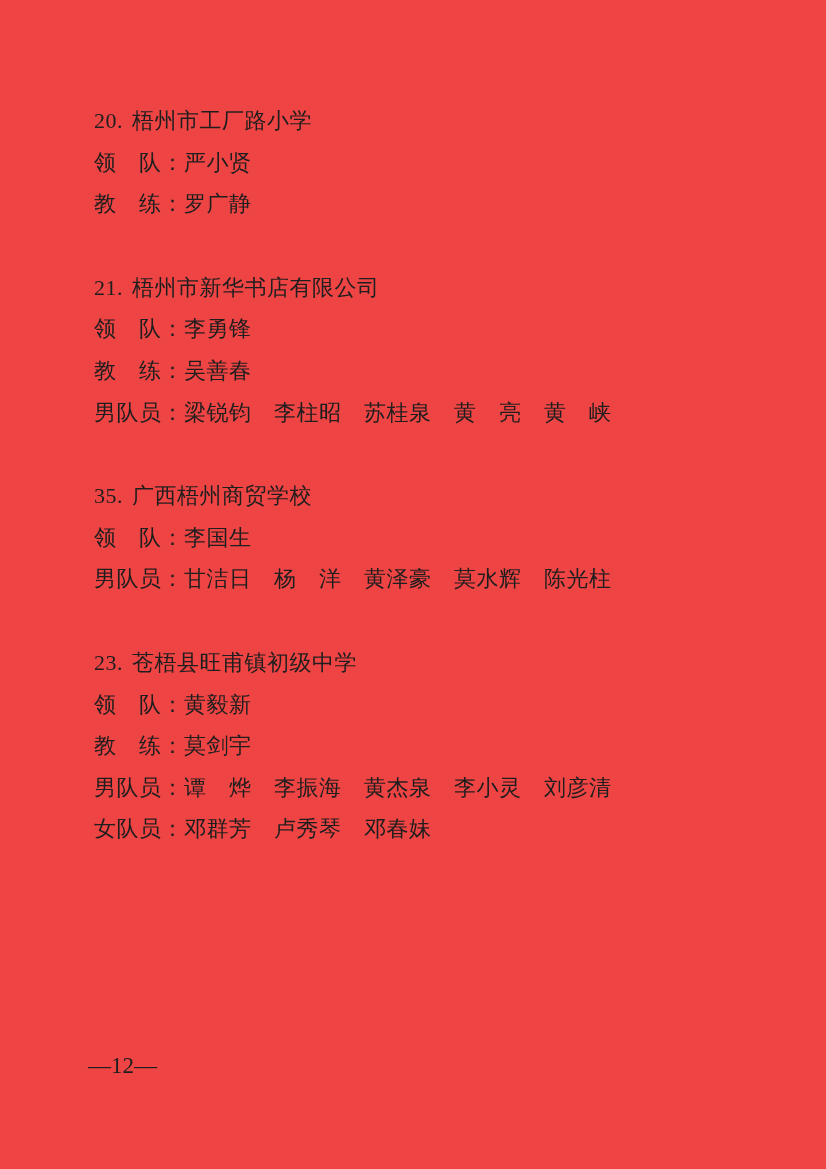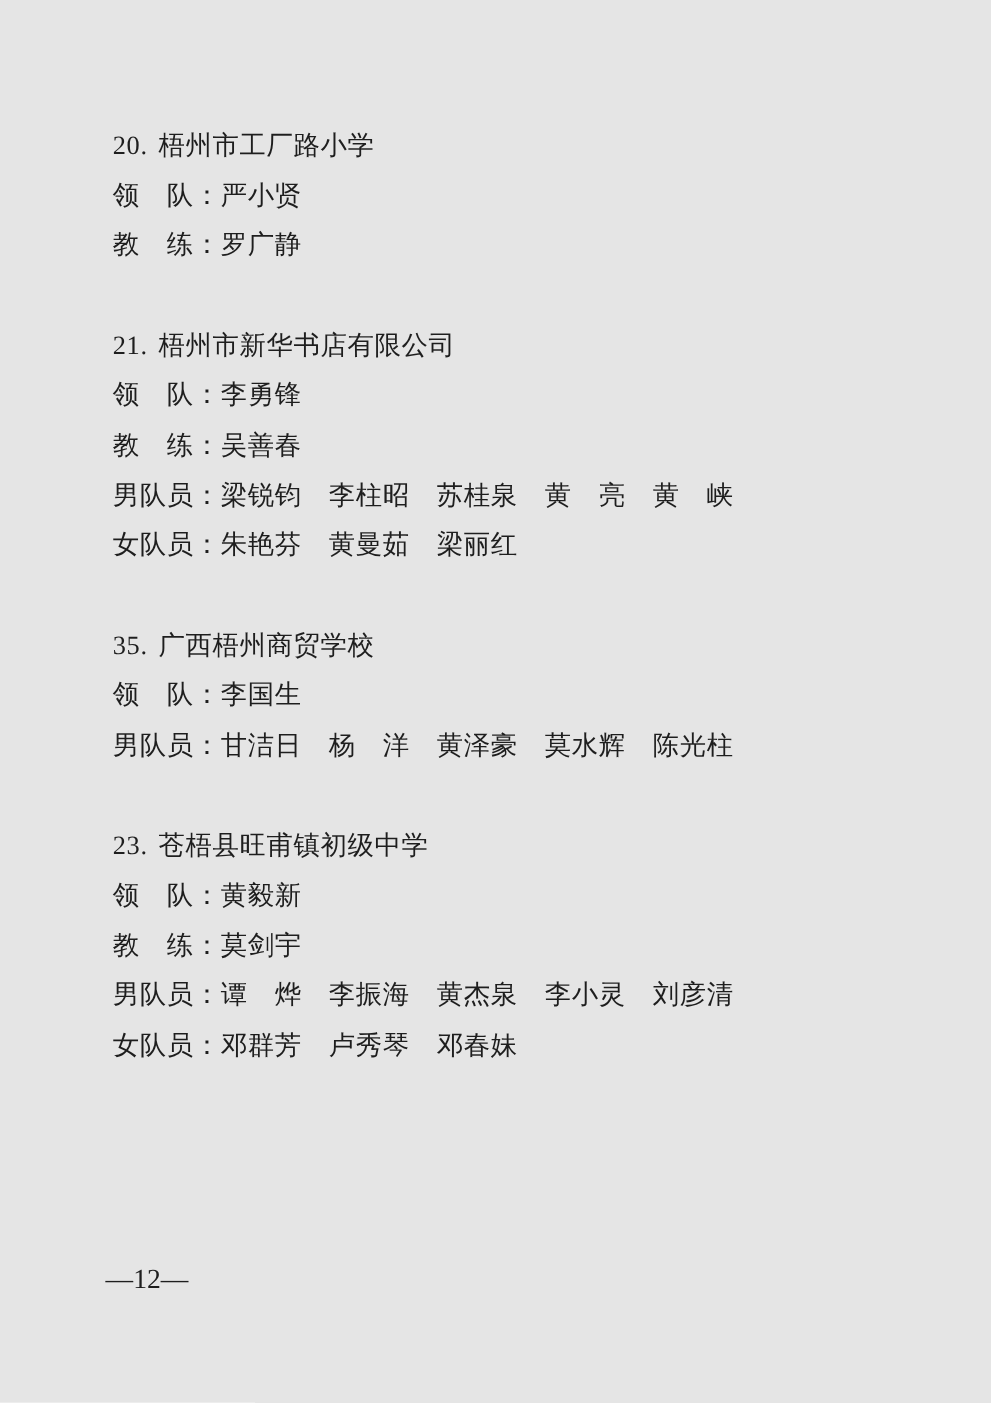--- a/index.html
+++ b/index.html
@@ -11,21 +11,21 @@
     height: 1169px;
     background: #ffffff;
     position: relative;
     overflow: hidden;
     font-family: "Liberation Serif", "DejaVu Serif", serif;
     color: #1e1e1e;
   }
   .page {
     position: absolute;
     inset: 0;
-    background: #e5e5e5;
+    background: #ef4444;
   }
   .content {
     padding: 100px 40px 0 94px;
   }
   .team {
     margin-bottom: 42px;
   }
   .line {
     font-size: 22px;
     line-height: 41.6px;
@@ -55,21 +55,20 @@
       <div class="line"><span class="num">20.</span><span>梧州市工厂路小学</span></div>
       <div class="line"><span>领　队：</span><span>严小贤</span></div>
       <div class="line"><span>教　练：</span><span>罗广静</span></div>
     </section>
 
     <section class="team">
       <div class="line"><span class="num">21.</span><span>梧州市新华书店有限公司</span></div>
       <div class="line"><span>领　队：</span><span>李勇锋</span></div>
       <div class="line"><span>教　练：</span><span>吴善春</span></div>
       <div class="line"><span>男队员：</span><span>梁锐钧　李柱昭　苏桂泉　黄　亮　黄　峡</span></div>
-      <div class="line"><span>女队员：</span><span>朱艳芬　黄曼茹　梁丽红</span></div>
     </section>
 
     <section class="team">
       <div class="line"><span class="num">35.</span><span>广西梧州商贸学校</span></div>
       <div class="line"><span>领　队：</span><span>李国生</span></div>
       <div class="line"><span>男队员：</span><span>甘洁日　杨　洋　黄泽豪　莫水辉　陈光柱</span></div>
     </section>
 
     <section class="team">
       <div class="line"><span class="num">23.</span><span>苍梧县旺甫镇初级中学</span></div>

